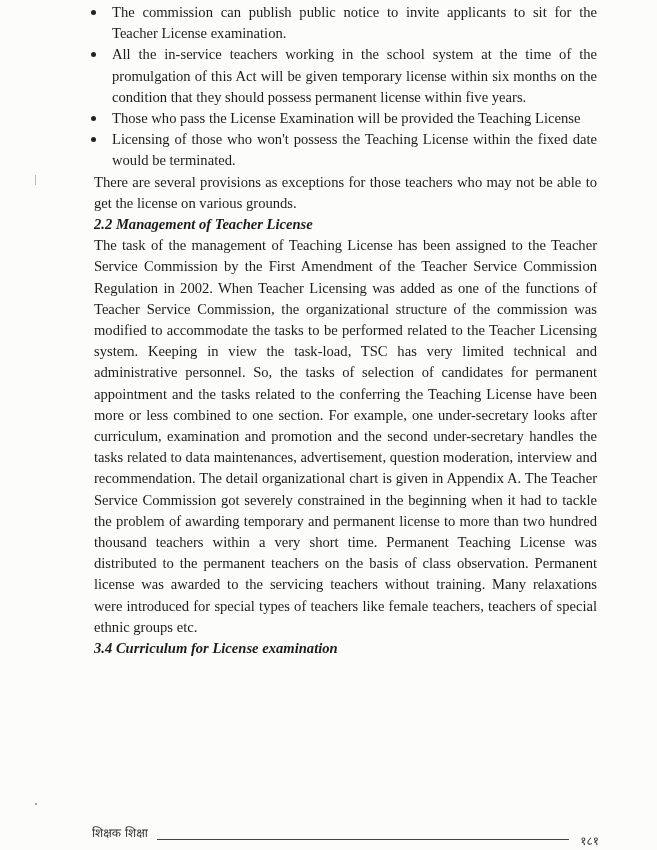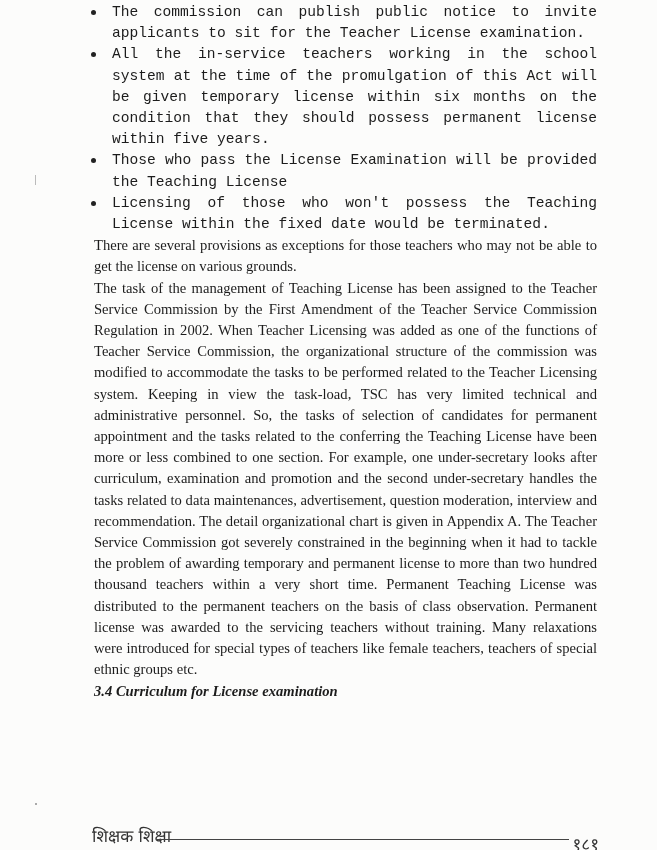--- a/index.html
+++ b/index.html
@@ -8,32 +8,32 @@
     background: #fcfcfb;
     font-family: "Liberation Serif", "DejaVu Serif", serif;
     color: #1c1c1c;
     position: relative;
   }
   .page {
     position: absolute; left: 94px; top: 2px; width: 503px;
     font-size: 14.6px; line-height: 21.2px;
   }
   ul.bullets { list-style: none; margin: 0; padding: 0; }
-  ul.bullets li { position: relative; padding-left: 18px; text-align: justify; text-align-last: auto; font-family: Liberation Mono, monospace; }
+  ul.bullets li { position: relative; padding-left: 18px; text-align: justify; text-align-last: auto; }
   ul.bullets li .dot {
     position: absolute; left: -3px; top: 8px; width: 5px; height: 5px;
     border-radius: 50%; background: #222;
   }
   p { margin: 0; text-align: justify; }
   h2 {
     margin: 0; font-size: 14.6px; font-weight: bold; font-style: italic; line-height: 21.2px;
   }
   .footer {
     position: absolute; left: 92px; top: 824px; width: 515px; height: 20px;
-    font-family: "DejaVu Sans", sans-serif; font-size: 17px; color: #333;
+    font-family: "DejaVu Sans", sans-serif; font-size: 12px; color: #333;
   }
   .footer .left { position: absolute; left: 0; top: 0; }
   .footer .rule { position: absolute; left: 65px; right: 38px; top: 15px; border-bottom: 1px solid #444; }
   .footer .num { position: absolute; right: 8px; top: 8px; }
   .margin-mark { position: absolute; left: 35px; top: 175px; width: 1px; height: 10px; background: #bbb; }
   .margin-mark2 { position: absolute; left: 35px; top: 803px; width: 2px; height: 2px; background: #aaa; }
 </style>
 </head>
 <body>
 
@@ -41,20 +41,21 @@
 <div class="margin-mark2"></div>
 
 <div class="page">
   <ul class="bullets">
     <li><span class="dot"></span><span>The commission can publish public notice to invite applicants to sit for the Teacher License examination.</span></li>
     <li><span class="dot"></span><span>All the in-service teachers working in the school system at the time of the promulgation of this Act will be given temporary license within six months on the condition that they should possess permanent license within five years.</span></li>
     <li><span class="dot"></span><span>Those who pass the License Examination will be provided the Teaching License</span></li>
     <li><span class="dot"></span><span>Licensing of those who won't possess the Teaching License within the fixed date would be terminated.</span></li>
   </ul>
   <p>There are several provisions as exceptions for those teachers who may not be able to get the license on various grounds.</p>
+  <h2>2.2 Management of Teacher License</h2>
   <p>The task of the management of Teaching License has been assigned to the Teacher Service Commission by the First Amendment of the Teacher Service Commission Regulation in 2002. When Teacher Licensing was added as one of the functions of Teacher Service Commission, the organizational structure of the commission was modified to accommodate the tasks to be performed related to the Teacher Licensing system. Keeping in view the task-load, TSC has very limited technical and administrative personnel. So, the tasks of selection of candidates for permanent appointment and the tasks related to the conferring the Teaching License have been more or less combined to one section. For example, one under-secretary looks after curriculum, examination and promotion and the second under-secretary handles the tasks related to data maintenances, advertisement, question moderation, interview and recommendation. The detail organizational chart is given in Appendix A. The Teacher Service Commission got severely constrained in the beginning when it had to tackle the problem of awarding temporary and permanent license to more than two hundred thousand teachers within a very short time. Permanent Teaching License was distributed to the permanent teachers on the basis of class observation. Permanent license was awarded to the servicing teachers without training. Many relaxations were introduced for special types of teachers like female teachers, teachers of special ethnic groups etc.</p>
   <h2>3.4 Curriculum for License examination</h2>
 </div>
 
 <div class="footer">
   <span class="left">शिक्षक शिक्षा</span>
   <span class="rule"></span>
   <span class="num">१८१</span>
 </div>
 

